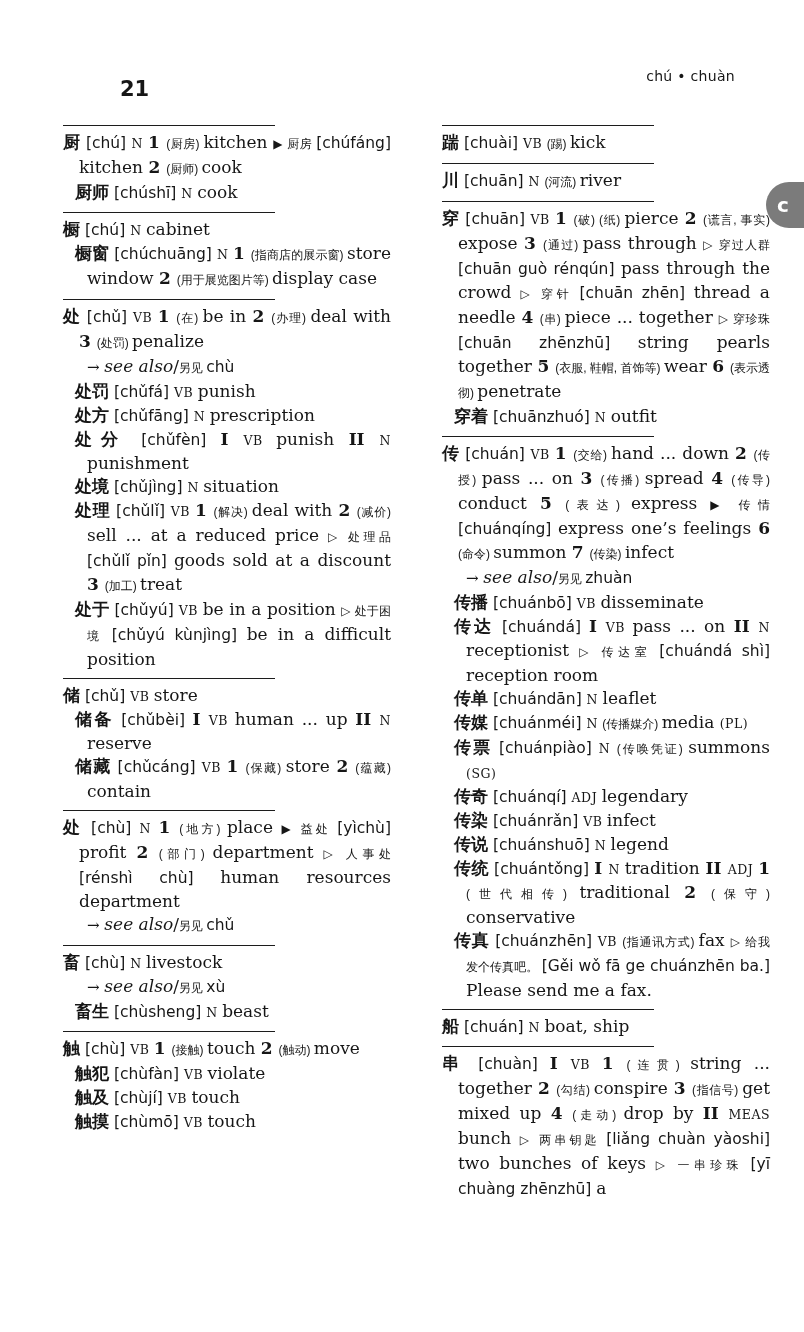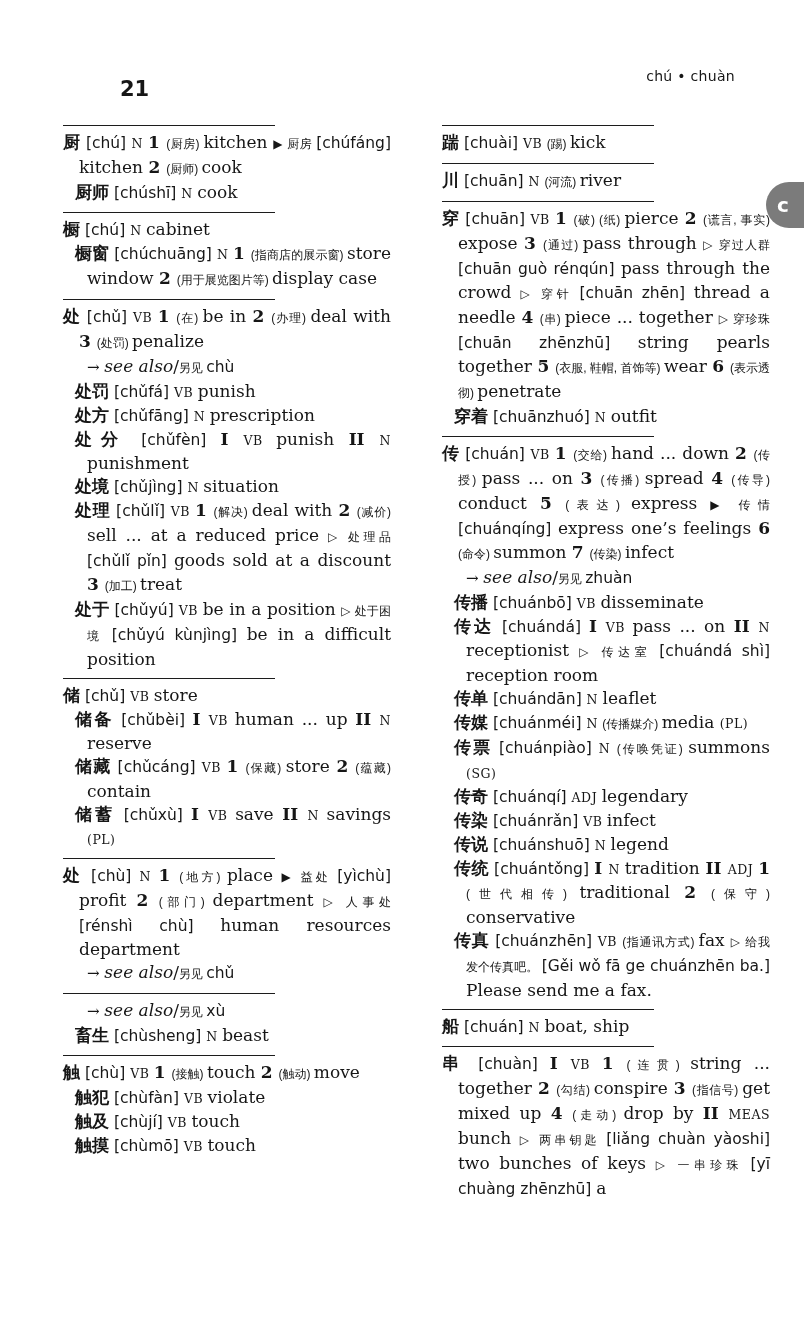--- a/index.html
+++ b/index.html
@@ -106,25 +106,25 @@
       <p class="entry sub"><span class="seg-hw">处罚</span><span class="seg-py"> [chǔfá] </span><span class="seg-pos">VB </span><span class="seg-tx">punish</span></p>
       <p class="entry sub"><span class="seg-hw">处方</span><span class="seg-py"> [chǔfāng] </span><span class="seg-pos">N </span><span class="seg-tx">prescription</span></p>
       <p class="entry sub"><span class="seg-hw">处分</span><span class="seg-py"> [chǔfèn] </span><span class="seg-rom">I </span><span class="seg-pos">VB </span><span class="seg-tx">punish </span><span class="seg-rom">II </span><span class="seg-pos">N </span><span class="seg-tx">punishment</span></p>
       <p class="entry sub"><span class="seg-hw">处境</span><span class="seg-py"> [chǔjìng] </span><span class="seg-pos">N </span><span class="seg-tx">situation</span></p>
       <p class="entry sub"><span class="seg-hw">处理</span><span class="seg-py"> [chǔlǐ] </span><span class="seg-pos">VB </span><span class="seg-num">1 </span><span class="seg-zh">(解决) </span><span class="seg-tx">deal with </span><span class="seg-num">2 </span><span class="seg-zh">(减价) </span><span class="seg-tx">sell ... at a reduced price </span><span class="seg-trio">▷ </span><span class="seg-zh">处理品 </span><span class="seg-py">[chǔlǐ pǐn] </span><span class="seg-tx">goods sold at a discount </span><span class="seg-num">3 </span><span class="seg-zh">(加工) </span><span class="seg-tx">treat</span></p>
       <p class="entry sub"><span class="seg-hw">处于</span><span class="seg-py"> [chǔyú] </span><span class="seg-pos">VB </span><span class="seg-tx">be in a position </span><span class="seg-trio">▷ </span><span class="seg-zh">处于困境 </span><span class="seg-py">[chǔyú kùnjìng] </span><span class="seg-tx">be in a difficult position</span></p>
       <div class="rule"></div>
       <p class="entry head"><span class="seg-hw">储</span><span class="seg-py"> [chǔ] </span><span class="seg-pos">VB </span><span class="seg-tx">store</span></p>
       <p class="entry sub"><span class="seg-hw">储备</span><span class="seg-py"> [chǔbèi] </span><span class="seg-rom">I </span><span class="seg-pos">VB </span><span class="seg-tx">human ... up </span><span class="seg-rom">II </span><span class="seg-pos">N </span><span class="seg-tx">reserve</span></p>
       <p class="entry sub"><span class="seg-hw">储藏</span><span class="seg-py"> [chǔcáng] </span><span class="seg-pos">VB </span><span class="seg-num">1 </span><span class="seg-zh">(保藏) </span><span class="seg-tx">store </span><span class="seg-num">2 </span><span class="seg-zh">(蕴藏) </span><span class="seg-tx">contain</span></p>
-      <p class="entry sub"><span class="seg-hw">储蓄</span><span class="seg-py"> [chǔxù] </span><span class="seg-rom">I </span><span class="seg-pos">VB </span><span class="seg-tx">save </span><span class="seg-rom">II </span><span class="seg-pos">N </span><span class="seg-tx">savings </span><span class="seg-pos">(PL)</span></p>
       <div class="rule"></div>
       <p class="entry head"><span class="seg-hw">处</span><span class="seg-py"> [chù] </span><span class="seg-pos">N </span><span class="seg-num">1 </span><span class="seg-zh">(地方) </span><span class="seg-tx">place </span><span class="seg-tri">▶ </span><span class="seg-zh">益处 </span><span class="seg-py">[yìchù] </span><span class="seg-tx">profit </span><span class="seg-num">2 </span><span class="seg-zh">(部门) </span><span class="seg-tx">department </span><span class="seg-trio">▷ </span><span class="seg-zh">人事处 </span><span class="seg-py">[rénshì chù] </span><span class="seg-tx">human resources department</span></p>
       <p class="entry seealso"><span class="seg-arr">→ </span><span class="seg-it">see also</span><span class="seg-tx">/</span><span class="seg-zh">另见 </span><span class="seg-py">chǔ</span></p>
       <div class="rule"></div>
+      <p class="entry head"><span class="seg-hw">畜</span><span class="seg-py"> [chù] </span><span class="seg-pos">N </span><span class="seg-tx">livestock</span></p>
       <p class="entry seealso"><span class="seg-arr">→ </span><span class="seg-it">see also</span><span class="seg-tx">/</span><span class="seg-zh">另见 </span><span class="seg-py">xù</span></p>
       <p class="entry sub"><span class="seg-hw">畜生</span><span class="seg-py"> [chùsheng] </span><span class="seg-pos">N </span><span class="seg-tx">beast</span></p>
       <div class="rule"></div>
       <p class="entry head"><span class="seg-hw">触</span><span class="seg-py"> [chù] </span><span class="seg-pos">VB </span><span class="seg-num">1 </span><span class="seg-zh">(接触) </span><span class="seg-tx">touch </span><span class="seg-num">2 </span><span class="seg-zh">(触动) </span><span class="seg-tx">move</span></p>
       <p class="entry sub"><span class="seg-hw">触犯</span><span class="seg-py"> [chùfàn] </span><span class="seg-pos">VB </span><span class="seg-tx">violate</span></p>
       <p class="entry sub"><span class="seg-hw">触及</span><span class="seg-py"> [chùjí] </span><span class="seg-pos">VB </span><span class="seg-tx">touch</span></p>
       <p class="entry sub"><span class="seg-hw">触摸</span><span class="seg-py"> [chùmō] </span><span class="seg-pos">VB </span><span class="seg-tx">touch</span></p>
     </div>
   <div class="col col-right">
       <div class="rule"></div>

